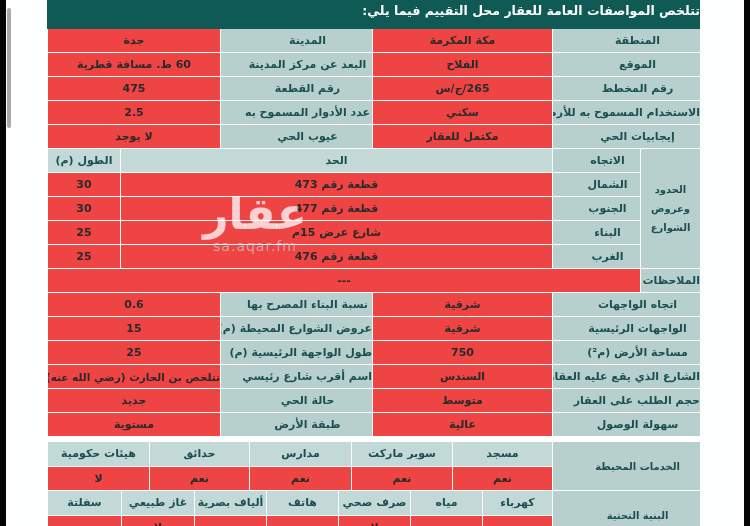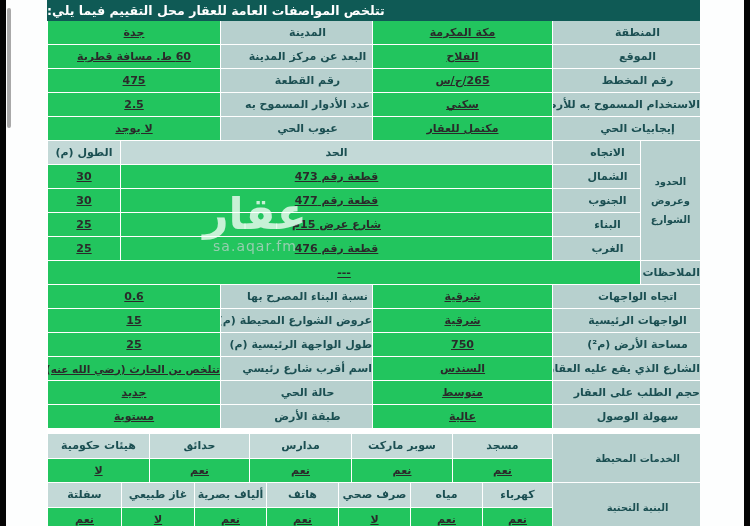--- a/index.html
+++ b/index.html
@@ -8,33 +8,33 @@
     background:#fdfefe;
     font-family:"DejaVu Sans", sans-serif;
     direction:ltr;
   }
   .edge-left { position:absolute; left:0; top:0; width:6px; height:526px; background:#050505; }
   .edge-right { position:absolute; right:0; top:0; width:6px; height:526px; background:#050505; }
   .scroll-thumb { position:absolute; left:7px; top:8px; width:4px; height:120px; background:#a9a9a9; border-radius:2px; }
 
   .doc { position:absolute; left:47px; top:0; width:653px; }
   .title-bar {
-    height:21px; background:#0f5a55; color:#ffffff;
+    height:29px; background:#0f5a55; color:#ffffff;
     font-size:12.5px; font-weight:bold; line-height:21px;
-    text-align:left; direction:rtl;
+    text-align:right; direction:rtl;
   }
   table { border-collapse:separate; border-spacing:0; width:653px; table-layout:fixed; direction:rtl; }
   td {
     font-size:11px; font-weight:bold; text-align:center; vertical-align:middle;
     color:#2a2a2a; padding:0; height:23px;
     border-bottom:1px solid #ffffff; border-left:1px solid #ffffff;
     white-space:nowrap; overflow:hidden;
   }
   td.lbl { background:#b7d0ce; color:#1b4f52;padding-left:22px; }
-  td.val { background:#22c55e;text-decoration:underline; }
+  td.val { background:#ef4444; }
   td.sub { background:#c3d9d7; color:#1b4f52; }
   td.big { font-size:10px; line-height:19px; }
 
   .watermark {
     position:absolute; left:190px; top:190px; width:130px; height:70px;
     pointer-events:none; text-align:center; direction:rtl;
   }
   .watermark .wm-big { font-size:44px; color:rgba(255,255,255,0.75); line-height:48px; font-weight:bold; }
   .watermark .wm-small { font-size:14px; color:rgba(200,210,210,0.7); direction:ltr; letter-spacing:1px; }
 </style>

